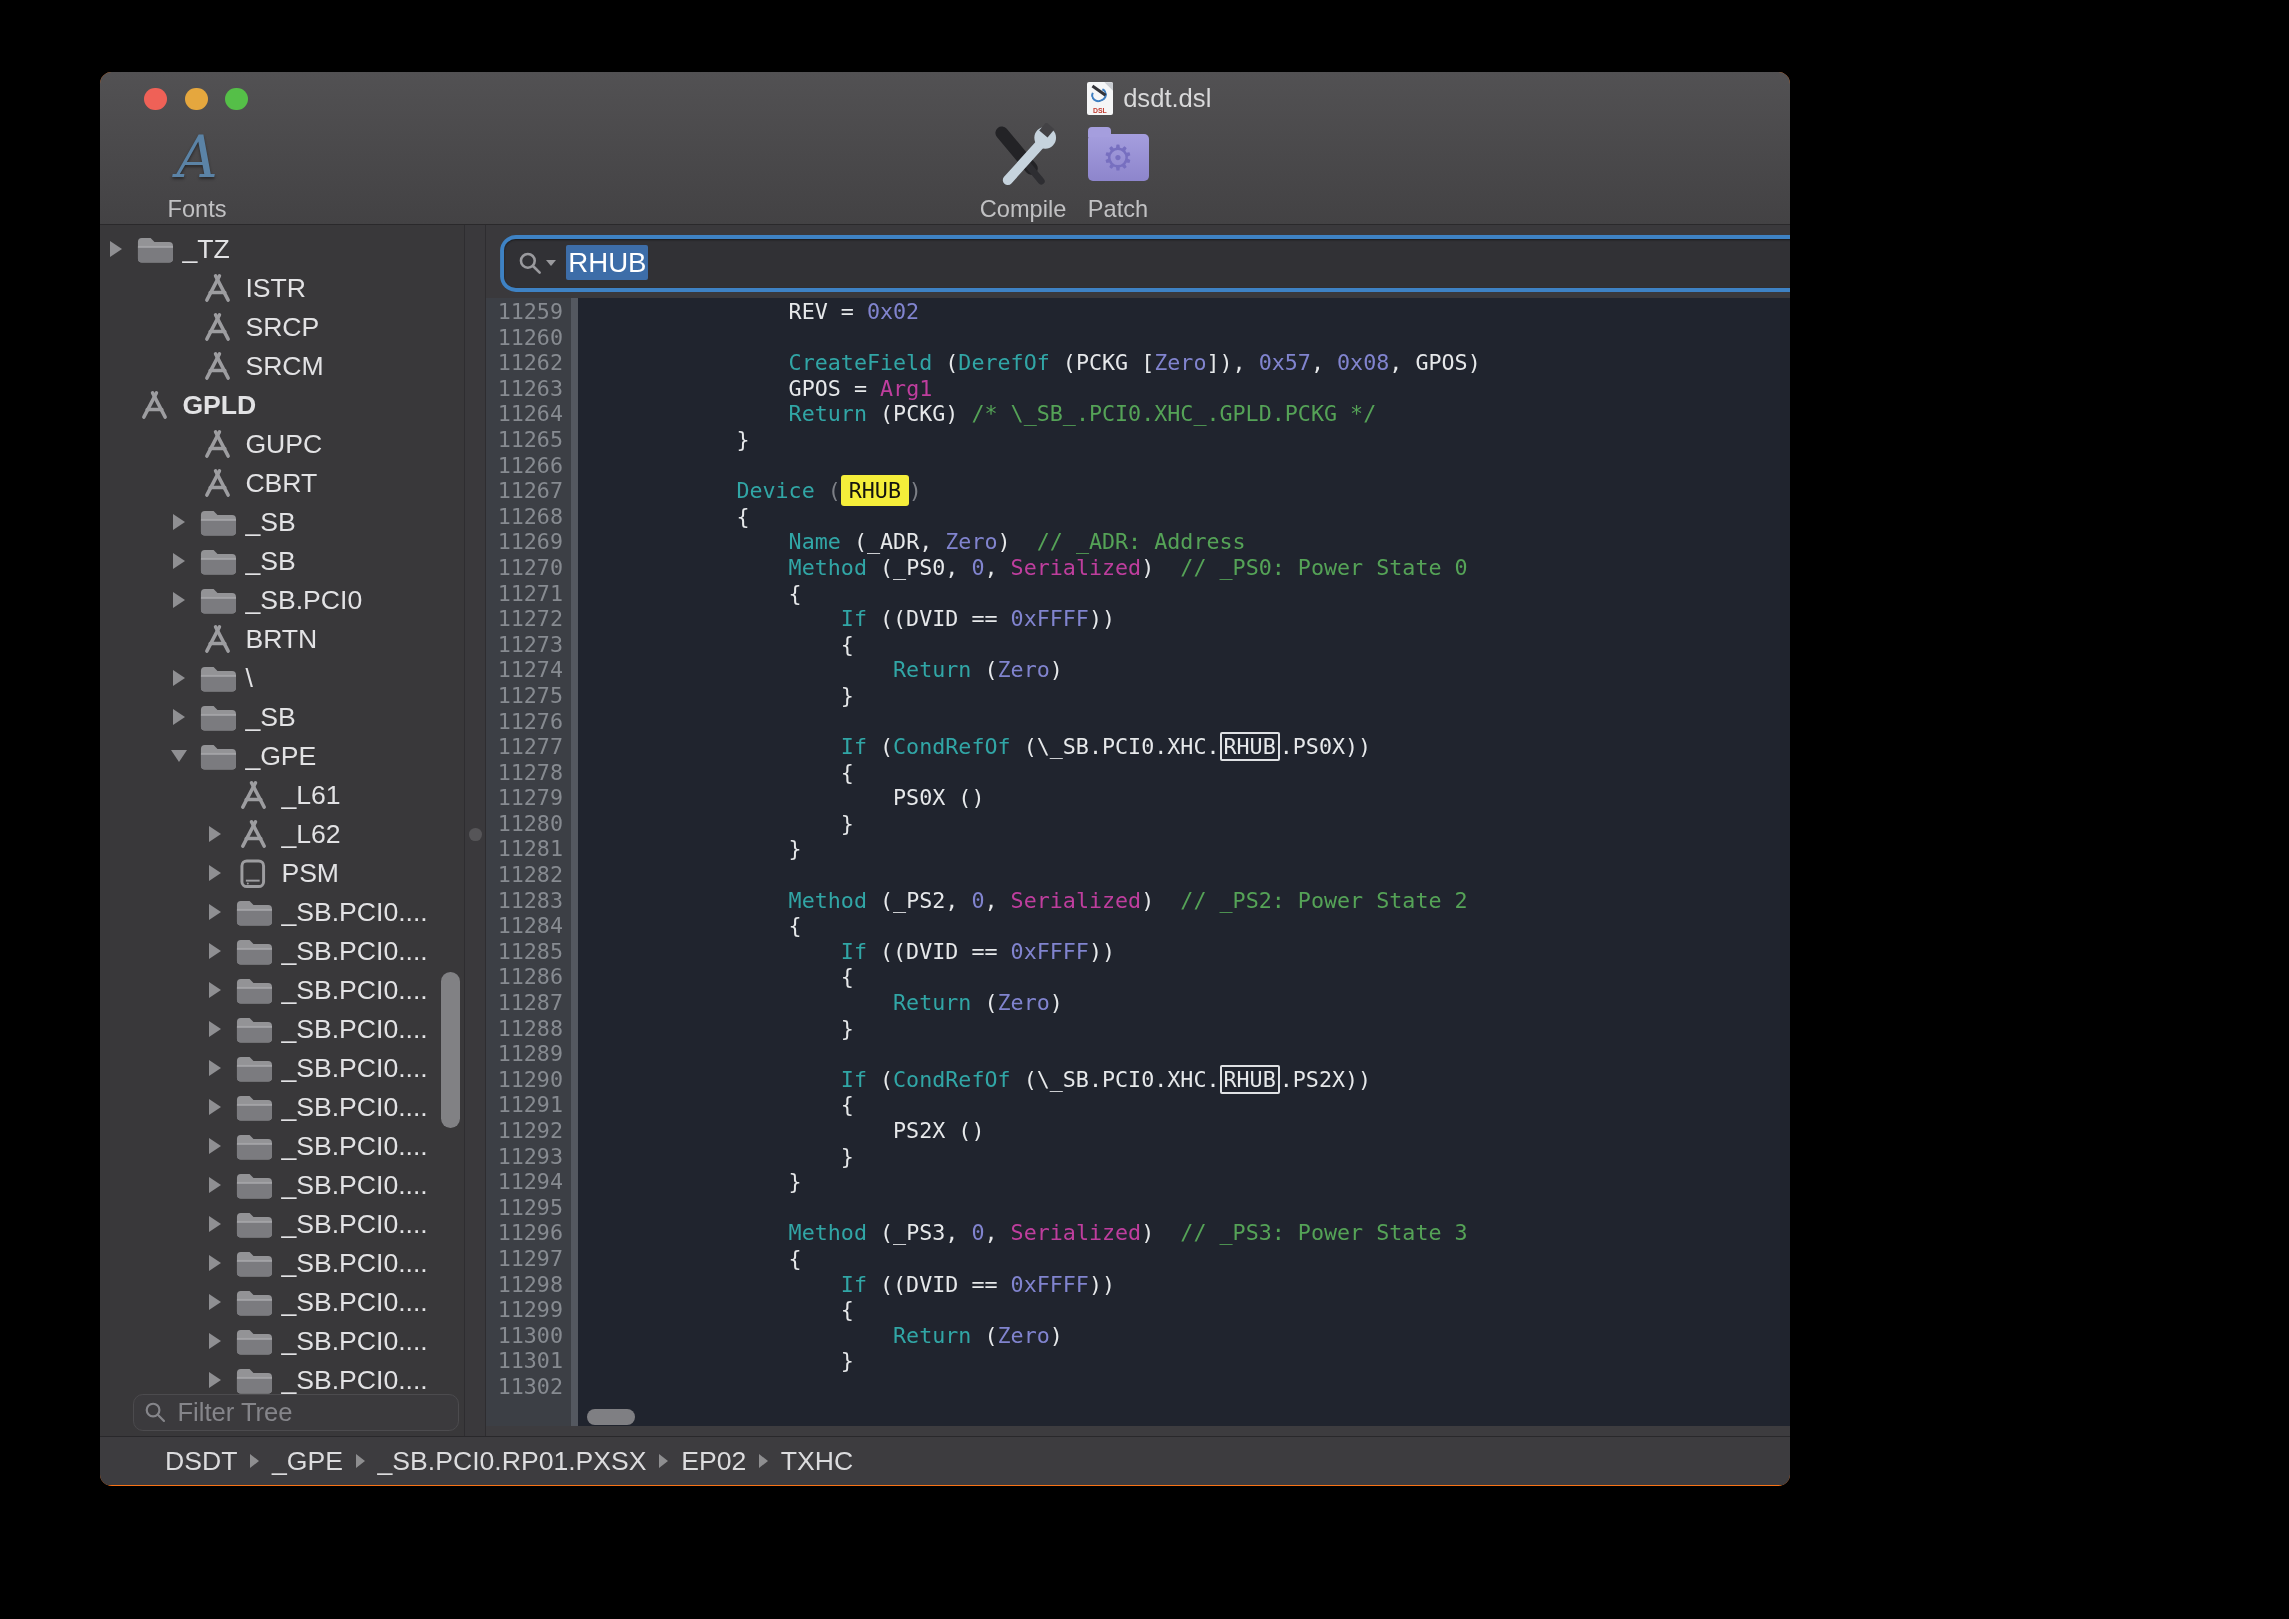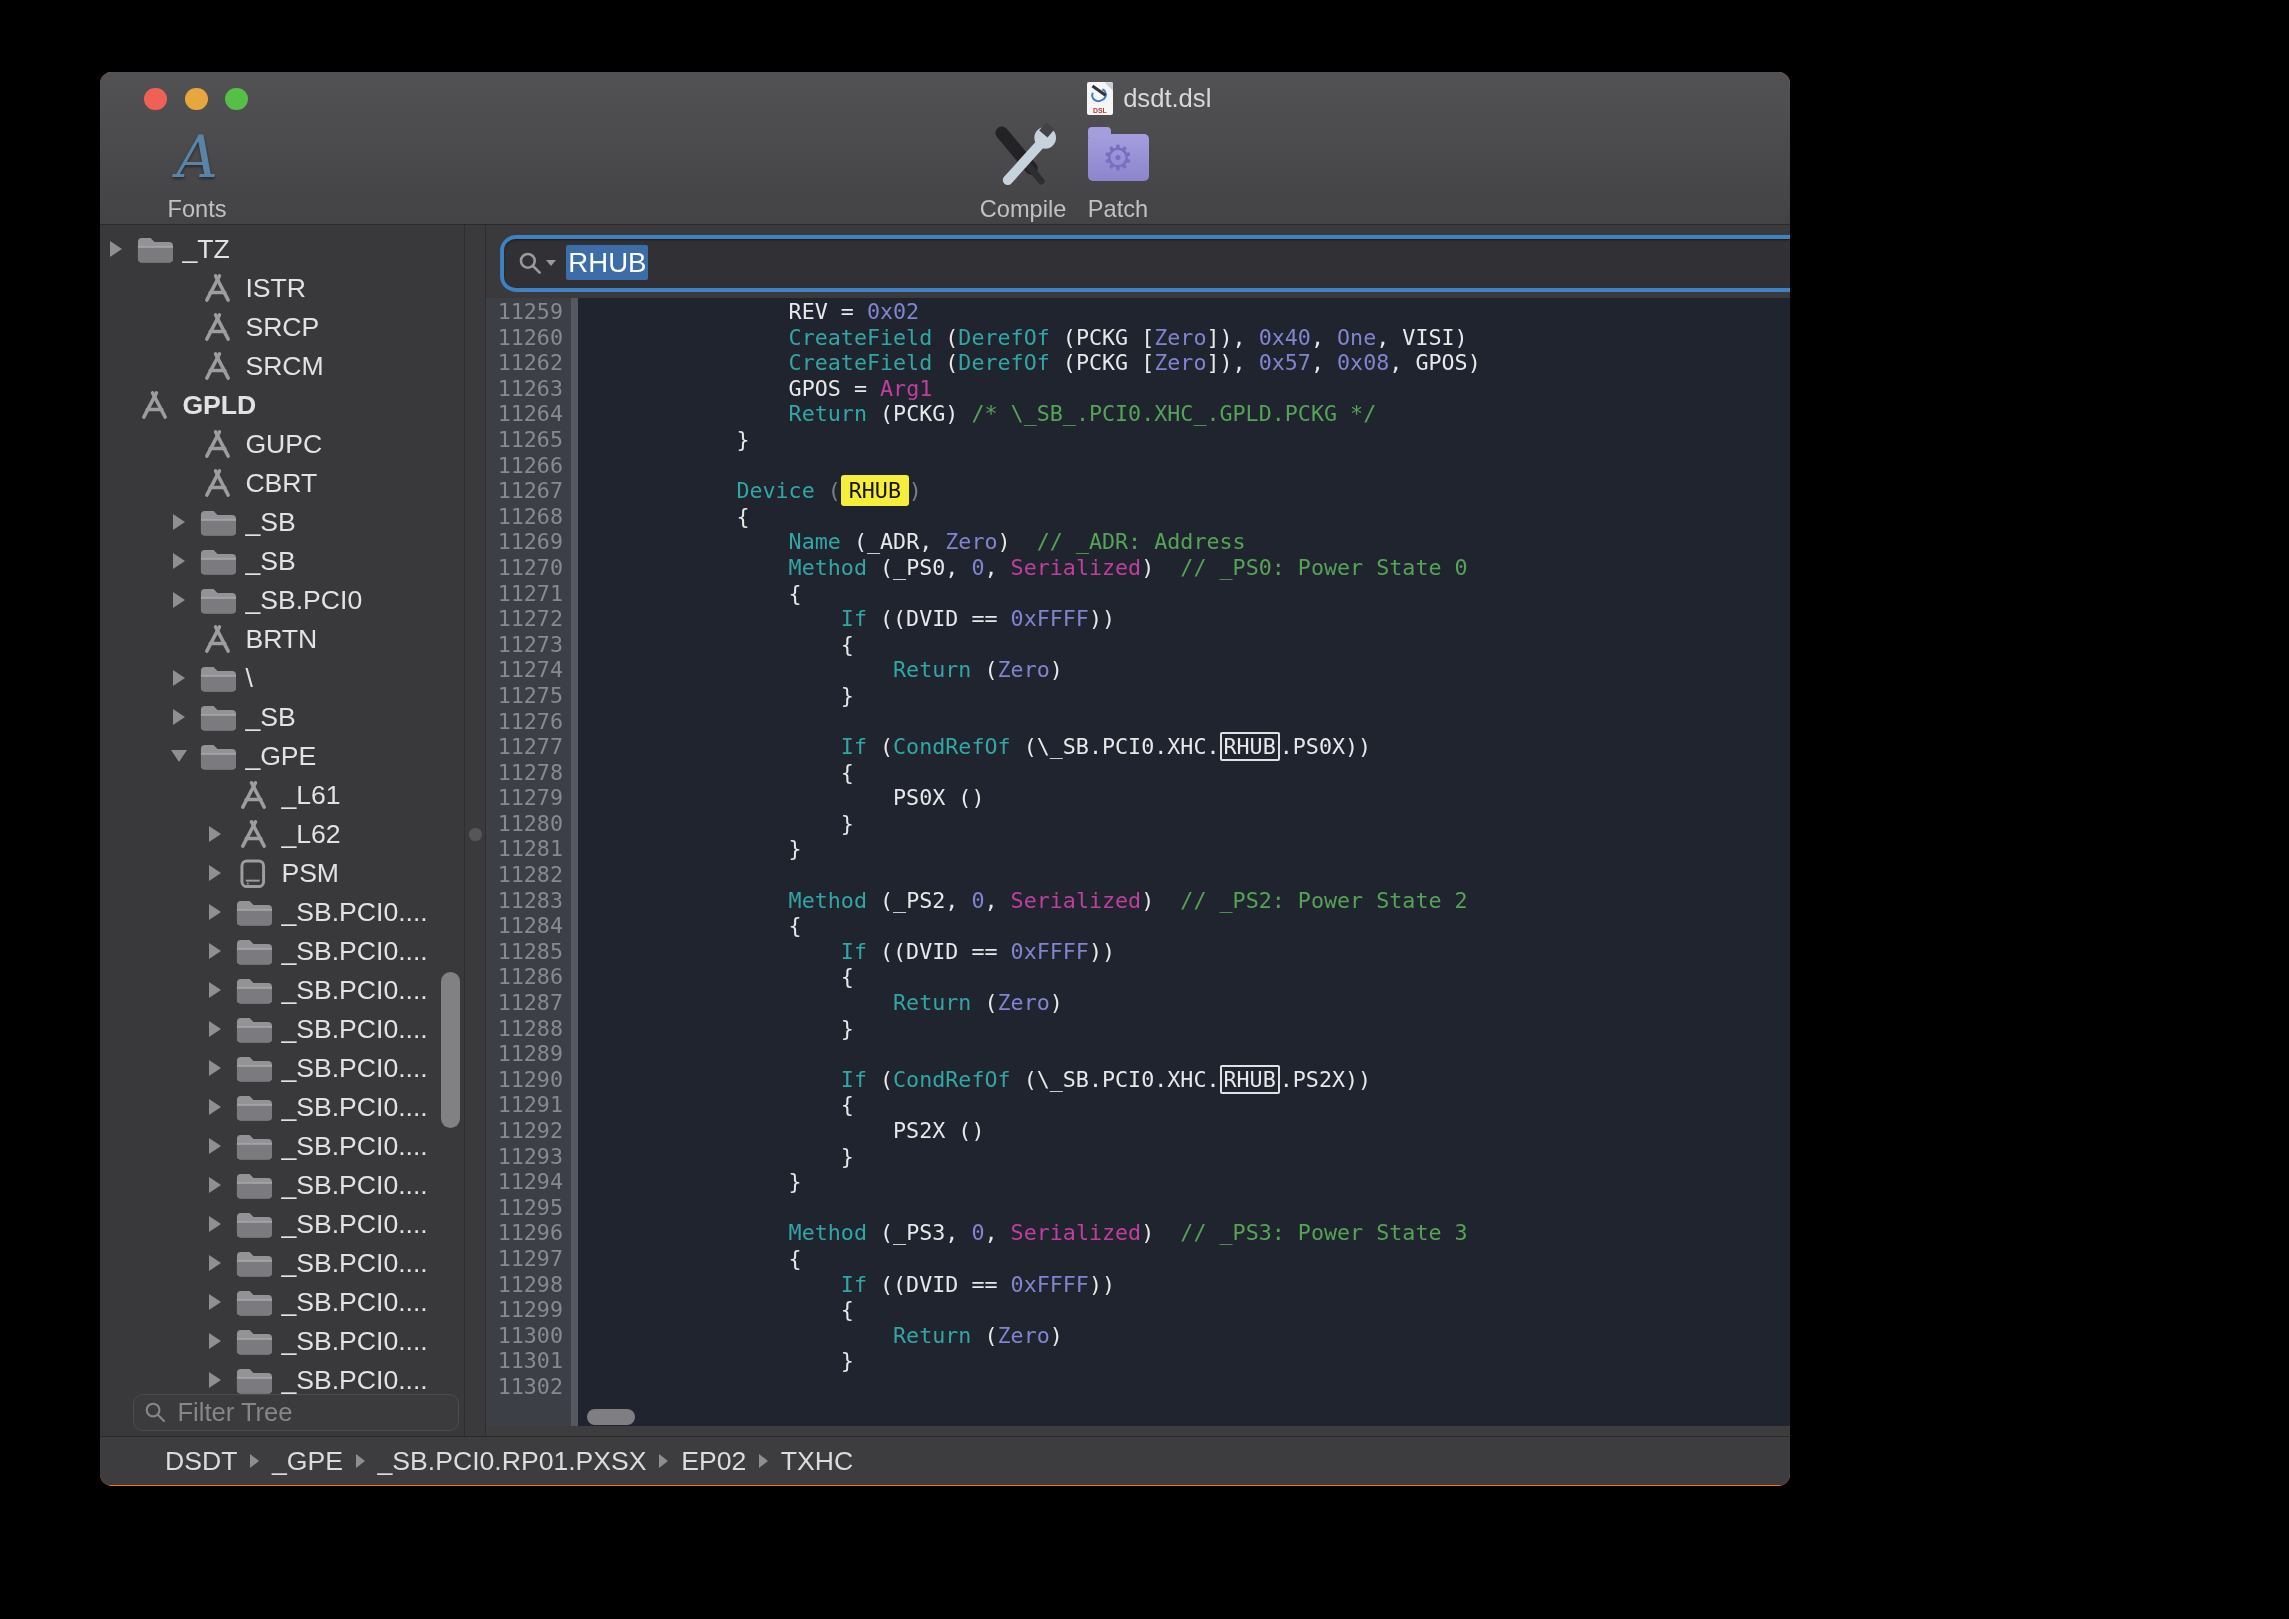--- a/index.html
+++ b/index.html
@@ -613,21 +613,20 @@
   <div id="editor">
     <div id="gutter-bg"></div>
     <div id="gutter-strip"></div>
     <div id="code">
         <div class="cline">
           <span class="lnum">11259</span>
           <span class="ctext">                <span class="seg-w">REV = </span><span class="seg-n">0x02</span></span>
         </div>
         <div class="cline">
           <span class="lnum">11260</span>
-          <span class="ctext">                <span class="seg-k">CreateField </span><span class="seg-w">(</span><span class="seg-k">DerefOf </span><span class="seg-w">(PCKG [</span><span class="seg-n">Zero</span><span class="seg-w">]), </span><span class="seg-n">0x40</span><span class="seg-w">, </span><span class="seg-n">One</span><span class="seg-w">, VISI)</span></span>
         </div>
         <div class="cline">
           <span class="lnum">11262</span>
           <span class="ctext">                <span class="seg-k">CreateField </span><span class="seg-w">(</span><span class="seg-k">DerefOf </span><span class="seg-w">(PCKG [</span><span class="seg-n">Zero</span><span class="seg-w">]), </span><span class="seg-n">0x57</span><span class="seg-w">, </span><span class="seg-n">0x08</span><span class="seg-w">, GPOS)</span></span>
         </div>
         <div class="cline">
           <span class="lnum">11263</span>
           <span class="ctext">                <span class="seg-w">GPOS = </span><span class="seg-a">Arg1</span></span>
         </div>
         <div class="cline">

